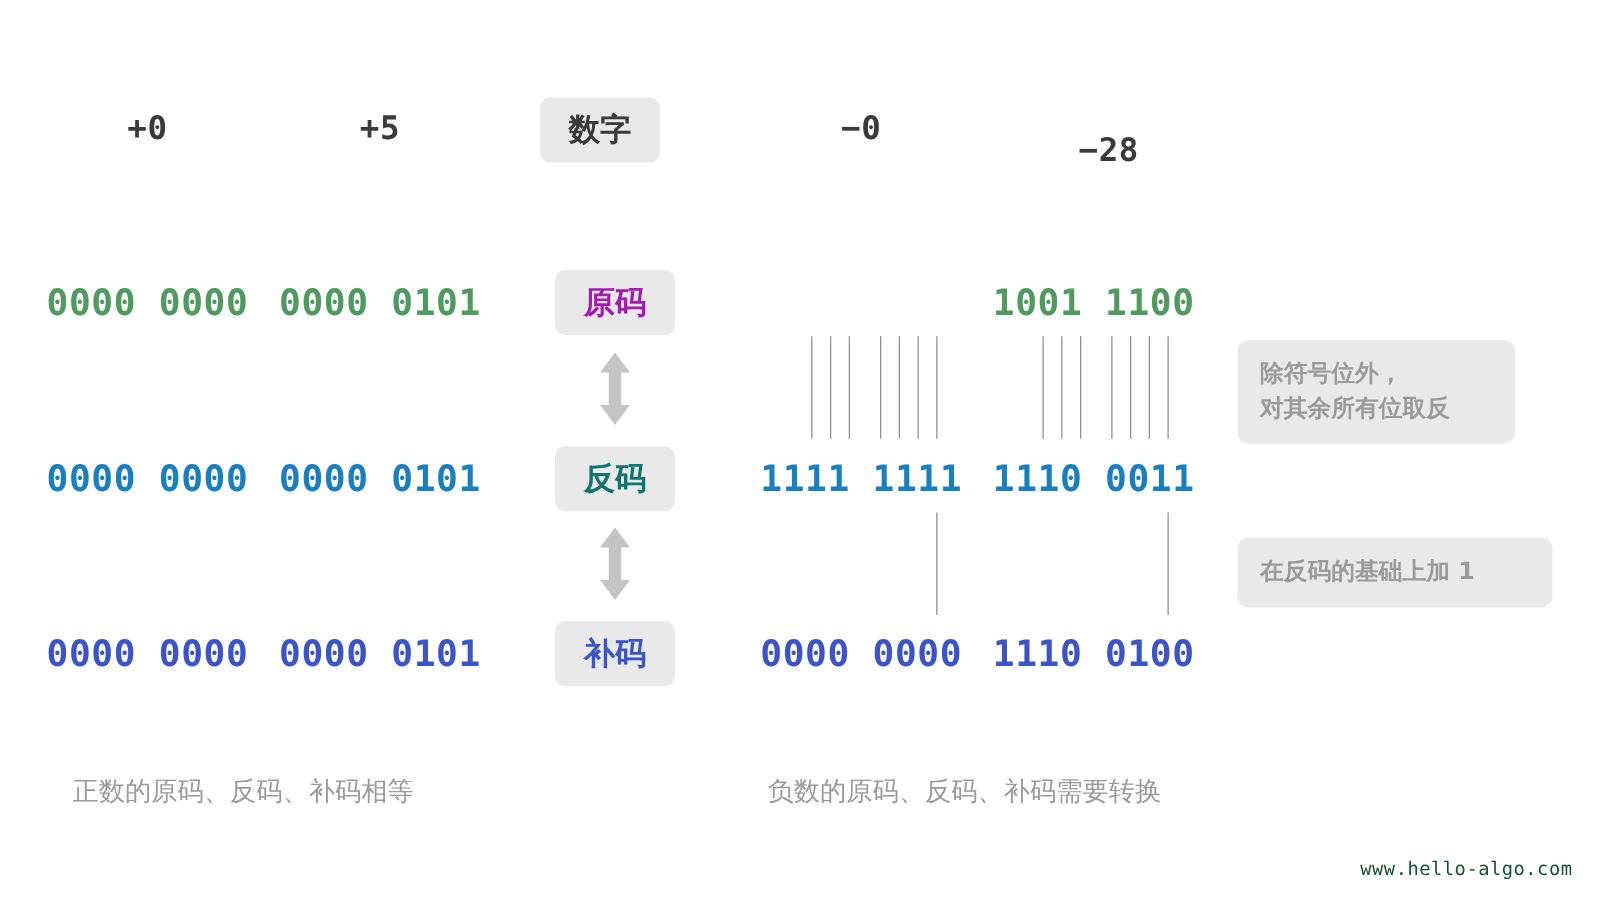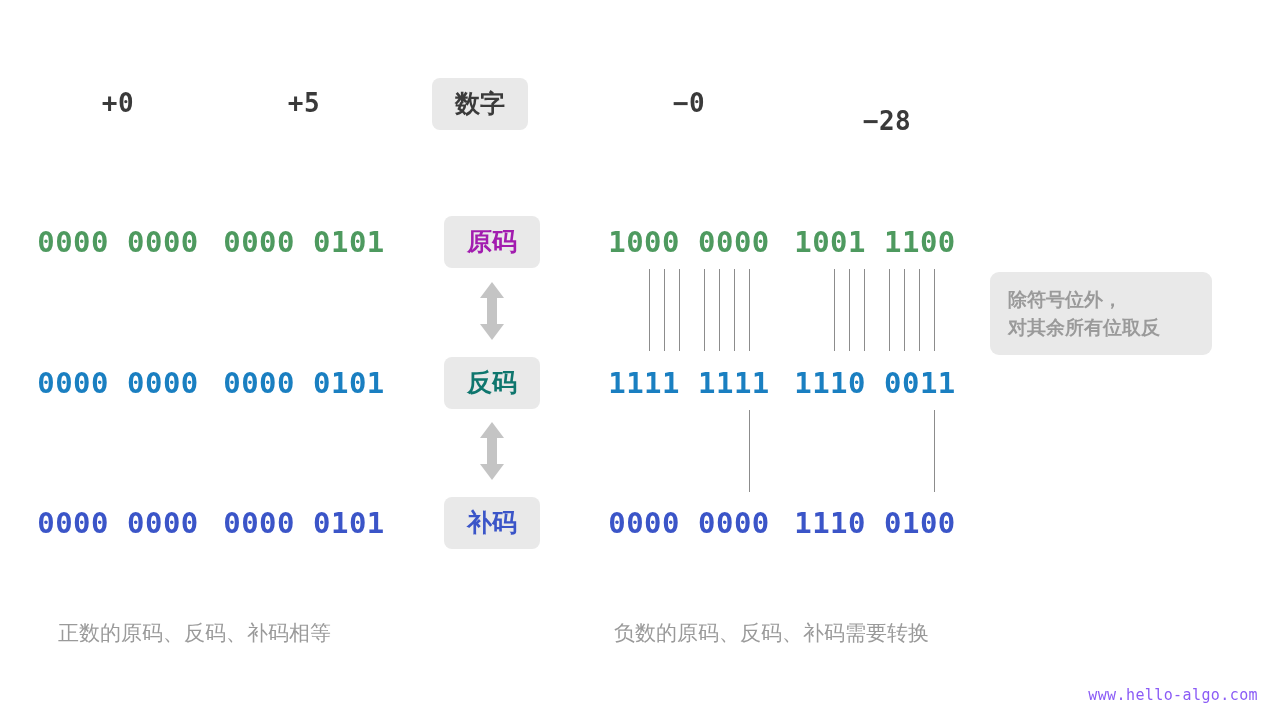--- a/index.html
+++ b/index.html
@@ -84,21 +84,21 @@
     font-size: 21px;
     font-weight: normal;
     white-space: nowrap;
   }
 
   
   .watermark {
     position: absolute;
     right: 22px;
     bottom: 16px;
-    color: #8b5cf6;
+    color: #14532d;
     font-family: "DejaVu Sans Mono", monospace;
     font-size: 15px;
     letter-spacing: 0.4px;
   }
 
   
   .vline {
     position: absolute;
     width: 1px;
     background: #8c8c8c;
@@ -128,21 +128,20 @@
   <div class="cell head-num" style="left:887px; top:103px;margin-top:18px;">−28</div>
 
   <div class="cell bits c-green" style="left:118px; top:242px;">0000 0000</div>
 
   <div class="cell bits c-green" style="left:304px; top:242px;">0000 0101</div>
 
   <div class="cell" style="left:492px; top:242px;">
     <span class="badge c-green">原码</span>
   </div>
 
-  <div class="cell bits c-green" style="left:689px; top:242px;">1000 0000</div>
 
   <div class="cell bits c-green" style="left:875px; top:242px;">1001 1100</div>
 
   <div class="cell bits c-blue" style="left:118px; top:383px;">0000 0000</div>
 
   <div class="cell bits c-blue" style="left:304px; top:383px;">0000 0101</div>
 
   <div class="cell" style="left:492px; top:383px;">
     <span class="badge c-blue">反码</span>
   </div>
@@ -190,20 +189,21 @@
 
   <div class="dbl-arrow" style="left:492px; top:453px;">
     <svg width="30" height="58" viewBox="0 0 30 58" xmlns="http://www.w3.org/2000/svg">
       <polygon points="15,0 27,16 20,16 20,42 27,42 15,58 3,42 10,42 10,16 3,16" fill="#c4c4c4"></polygon>
     </svg>
   </div>
 
   <div class="note" style="left:990px; top:272px; width:186px;">除符号位外，
 对其余所有位取反</div>
 
+  <div class="note" style="left:990px; top:430px; width:216px;">在反码的基础上加  1</div>
 
   <div class="caption" style="left:58px; top:619px;">正数的原码、反码、补码相等</div>
 
   <div class="caption" style="left:614px; top:619px;">负数的原码、反码、补码需要转换</div>
 
   <div class="watermark">www.hello-algo.com</div>
 
 </div>
 
 </body></html>

